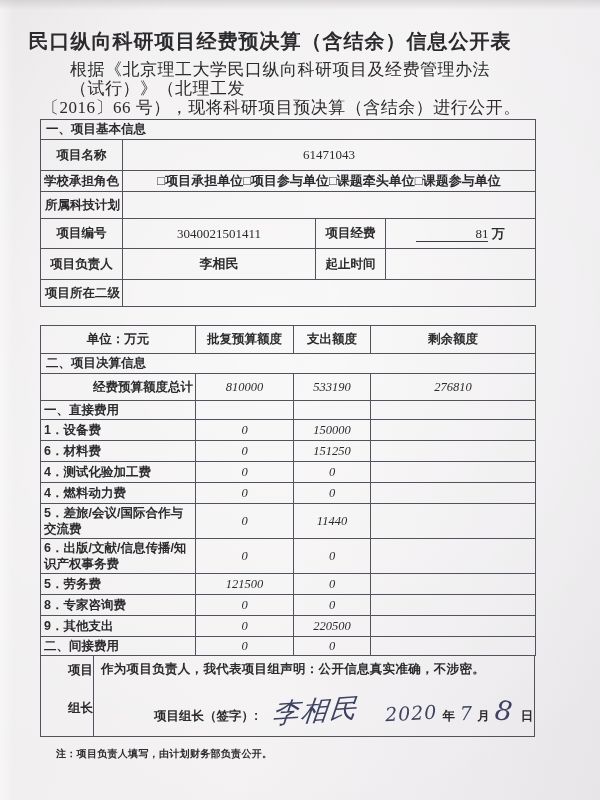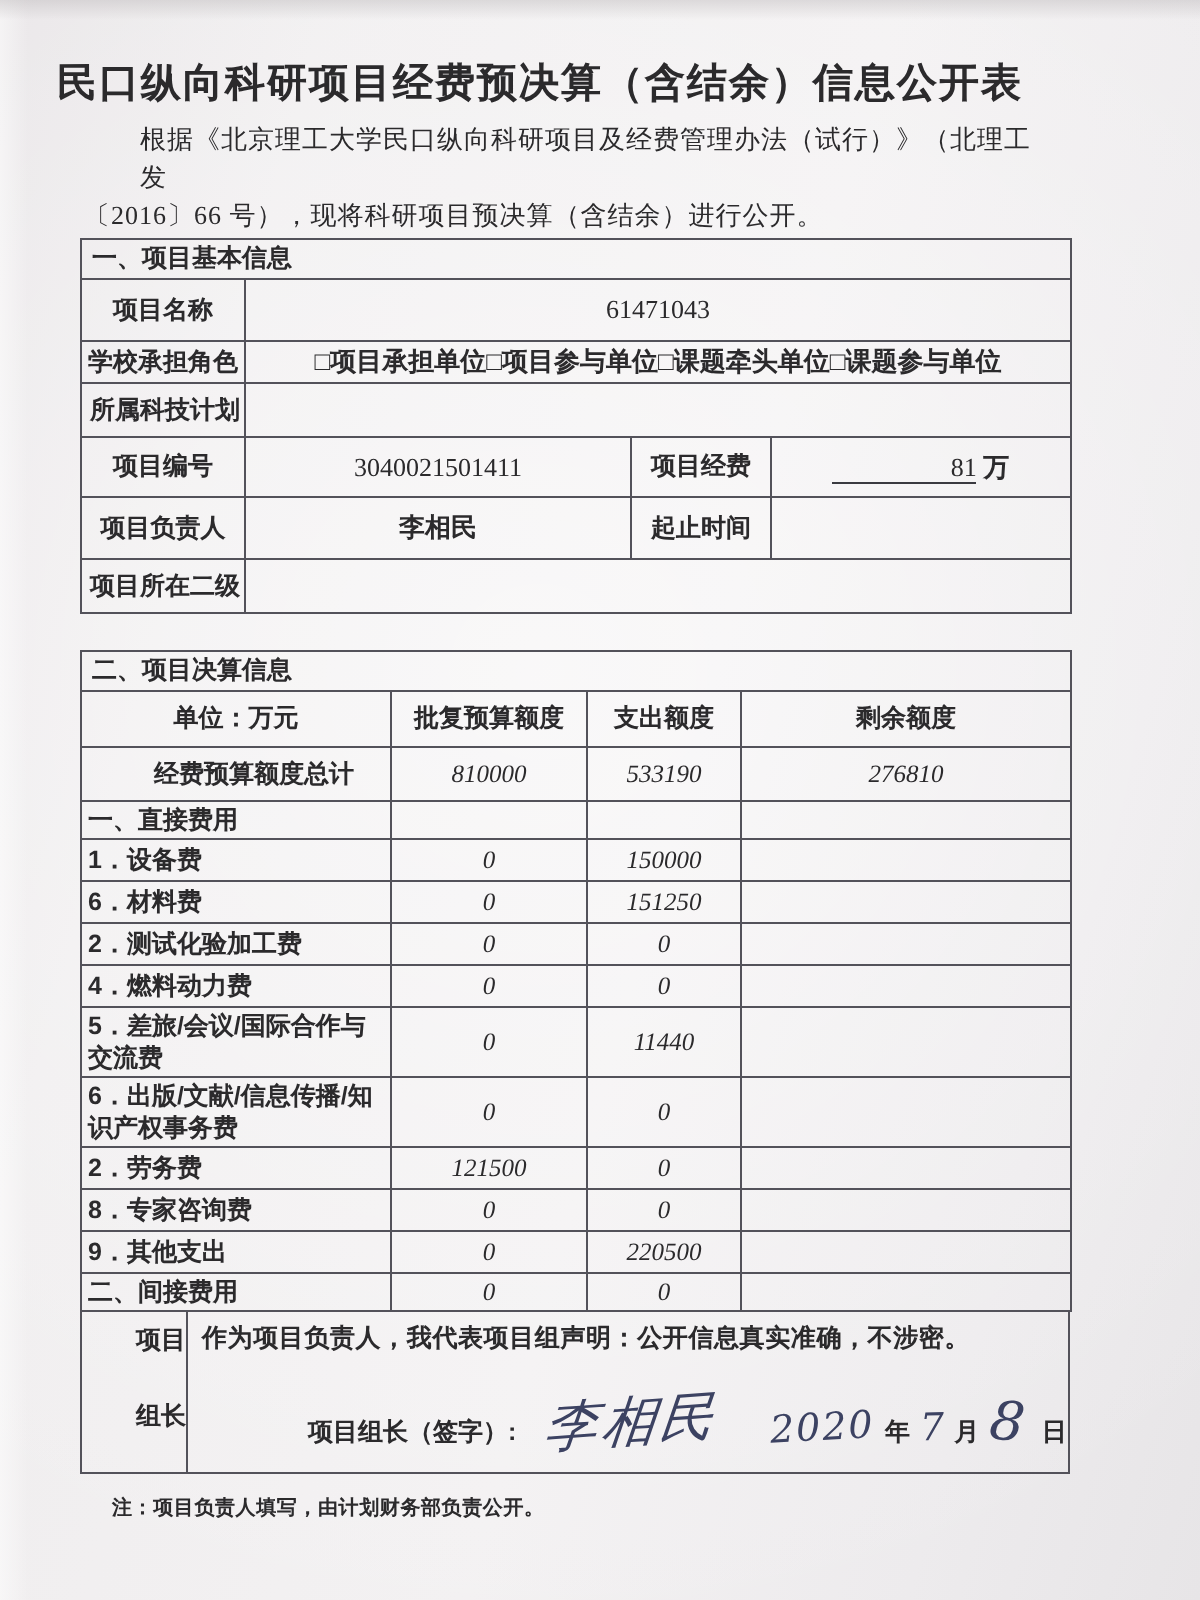--- a/index.html
+++ b/index.html
@@ -12,36 +12,36 @@
       linear-gradient(to right, rgba(255,255,255,.5) 0px, rgba(255,255,255,0) 14px),
       radial-gradient(130% 95% at 45% 42%, rgba(255,255,255,.55), rgba(0,0,0,0) 65%),
       linear-gradient(105deg,#e9e6e8 0%,#f0eeef 20%,#f3f1f2 55%,#edebed 82%,#e7e5e7 100%);
   }
   .title{
     position:absolute;top:28px;left:0;width:540px;text-align:center;
     font-size:20px;font-weight:bold;letter-spacing:1px;
   }
   .intro{
     position:absolute;top:60px;left:42px;width:480px;
-    font-family:"Liberation Serif",serif;font-size:13px;line-height:19px;letter-spacing:.5px;
+    font-family:"Liberation Serif",serif;font-size:17px;line-height:19px;letter-spacing:.5px;
   }
   .intro .l1{padding-left:28px;}
   table{border-collapse:collapse;table-layout:fixed;}
   td,th{border:1px solid #53525a;font-size:12.5px;vertical-align:middle;padding:1px 2px;overflow:hidden;}
   .t1{position:absolute;top:119px;left:40px;width:495px;}
   .t2{position:absolute;top:325px;left:40px;width:495px;}
   .sect{font-weight:bold;text-align:left;padding-left:5px;height:15px;font-size:12.5px;}
   .lbl{font-weight:bold;text-align:center;}
   .val{font-family:"Liberation Serif",serif;font-size:13px;text-align:center;}
   .cn-val{font-weight:bold;text-align:center;font-size:13px;}
   .blank{display:inline-block;width:72px;border-bottom:1px solid #3a3a40;text-align:right;
          font-family:"Liberation Serif",serif;font-size:13px;line-height:14px;}
   .t2 th{font-weight:bold;height:25px;font-size:12.5px;}
   .t2 td.rname{font-weight:bold;text-align:left;padding-left:3px;line-height:16px;}
-  .t2 td.center{text-align:left;padding-left:36px;}
+  .t2 td.center{text-align:right;padding-left:36px;}
   .t2 td.num{font-family:"Liberation Serif",serif;font-size:12.5px;text-align:center;font-style:italic;}
   .t2 tr.total td{height:24px;}
   .t2 tr.group td{height:15px;}
   .t2 tr.item td{height:18px;}
   .decl{
     position:absolute;top:655px;left:40px;width:495px;height:82px;
     border:1px solid #53525a;display:flex;box-sizing:border-box;
   }
   .decl-label{width:52px;border-right:1px solid #53525a;position:relative;flex:none;}
   .decl-label span{position:absolute;left:0;width:100%;text-align:right;font-weight:bold;font-size:12.5px;}
@@ -119,27 +119,27 @@
 
   <table class="t2">
     <colgroup>
         <col style="width:155px">
         <col style="width:98px">
         <col style="width:77px">
         <col style="width:165px">
       </colgroup>
     <tbody>
         <tr>
-      <td colspan="4" class="sect">二、项目决算信息</td>
-    </tr>
-    <tr>
       <th>单位：万元</th>
       <th>批复预算额度</th>
       <th>支出额度</th>
       <th>剩余额度</th>
+    </tr>
+    <tr>
+      <td colspan="4" class="sect">二、项目决算信息</td>
     </tr>
     </tbody>
       <tbody>
         <tr class="total">
           <td class="rname center">经费预算额度总计</td>
           <td class="num">810000</td>
           <td class="num">533190</td>
           <td class="num">276810</td>
         </tr>
         <tr class="group">
@@ -154,21 +154,21 @@
           <td class="num">150000</td>
           <td class="num"></td>
         </tr>
         <tr class="item">
           <td class="rname">6．材料费</td>
           <td class="num">0</td>
           <td class="num">151250</td>
           <td class="num"></td>
         </tr>
         <tr class="item">
-          <td class="rname">2．测试化验加工费</td>
+          <td class="rname">4．测试化验加工费</td>
           <td class="num">0</td>
           <td class="num">0</td>
           <td class="num"></td>
         </tr>
         <tr class="item">
           <td class="rname">4．燃料动力费</td>
           <td class="num">0</td>
           <td class="num">0</td>
           <td class="num"></td>
         </tr>
@@ -178,21 +178,21 @@
           <td class="num">11440</td>
           <td class="num"></td>
         </tr>
         <tr class="item">
           <td class="rname">6．出版/文献/信息传播/知识产权事务费</td>
           <td class="num">0</td>
           <td class="num">0</td>
           <td class="num"></td>
         </tr>
         <tr class="item">
-          <td class="rname">2．劳务费</td>
+          <td class="rname">5．劳务费</td>
           <td class="num">121500</td>
           <td class="num">0</td>
           <td class="num"></td>
         </tr>
         <tr class="item">
           <td class="rname">8．专家咨询费</td>
           <td class="num">0</td>
           <td class="num">0</td>
           <td class="num"></td>
         </tr>

